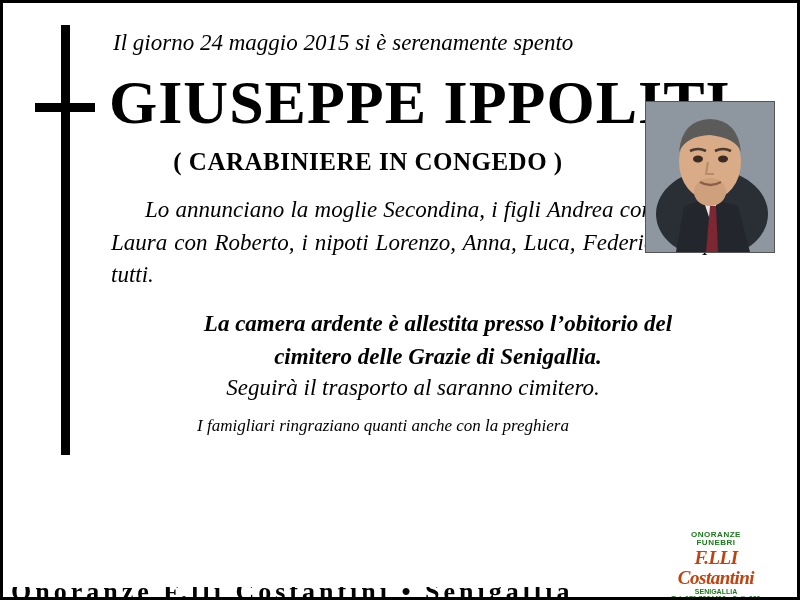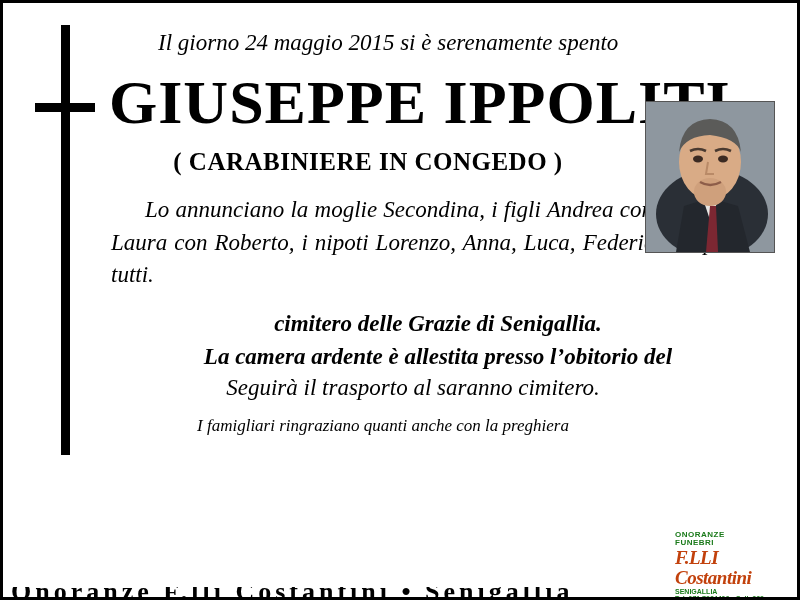--- a/index.html
+++ b/index.html
@@ -52,21 +52,21 @@
 
   .intro {
     font-size: 23px;
     font-style: italic;
     line-height: 1.38;
     text-align: justify;
     text-align-last: left;
     color: #000000;
     margin: 10px 14px 0 10px;
   }
-  .intro .line1 { display: block; text-align: center; margin-left: 45px; }
+  .intro .line1 { display: block; text-align: center; }
   .intro .line2 { display: block; }
 
   .name {
     font-family: "Liberation Serif", serif;
     font-weight: bold;
     font-size: 62px;
     letter-spacing: 1px;
     color: #000000;
     text-align: left;
     margin: 12px 0 0 6px;
@@ -131,24 +131,25 @@
   .thanks {
     font-size: 17px;
     font-style: italic;
     text-align: center;
     margin: 14px 120px 8px 0;
     line-height: 1.35;
   }
 
   .logo {
     position: absolute;
-    right: 4px;
+    right: 22px;
     bottom: 4px;
     width: 118px;
     height: 62px;
+    text-align: center;
     line-height: 1.05;
   }
   .logo .l1 {
     font-family: "Liberation Sans", sans-serif;
     font-size: 8px;
     font-weight: bold;
     color: #1a7a1a;
     letter-spacing: 0.5px;
   }
   .logo .l2 {
@@ -222,22 +223,22 @@
         <path d="M62 60 L60 72 L68 72" stroke="#b98a67" stroke-width="2" fill="none"></path>
         <path d="M54 80 Q64 86 75 80" stroke="#8d5d49" stroke-width="2.4" fill="none"></path>
       </svg>
     </div>
 
     <div class="subtitle">(  CARABINIERE  IN  CONGEDO  )</div>
 
     <div class="para first-indent">Lo annunciano la moglie Secondina,  i figli Andrea con Elisabetta e Laura con Roberto, i nipoti Lorenzo, Anna, Luca, Federica  e i parenti  tutti.</div>
 
     <div class="bold-block">
+      <div>La camera ardente è allestita presso l’obitorio del</div>
       <div>cimitero delle Grazie di Senigallia.</div>
-      <div>La camera ardente è allestita presso l’obitorio del</div>
     </div>
 
     <div class="centered-line">Seguirà il trasporto al saranno cimitero.</div>
 
     <div class="thanks">
       <div>I famigliari ringraziano quanti anche con la preghiera</div>
     </div>
 
   </div>
 

